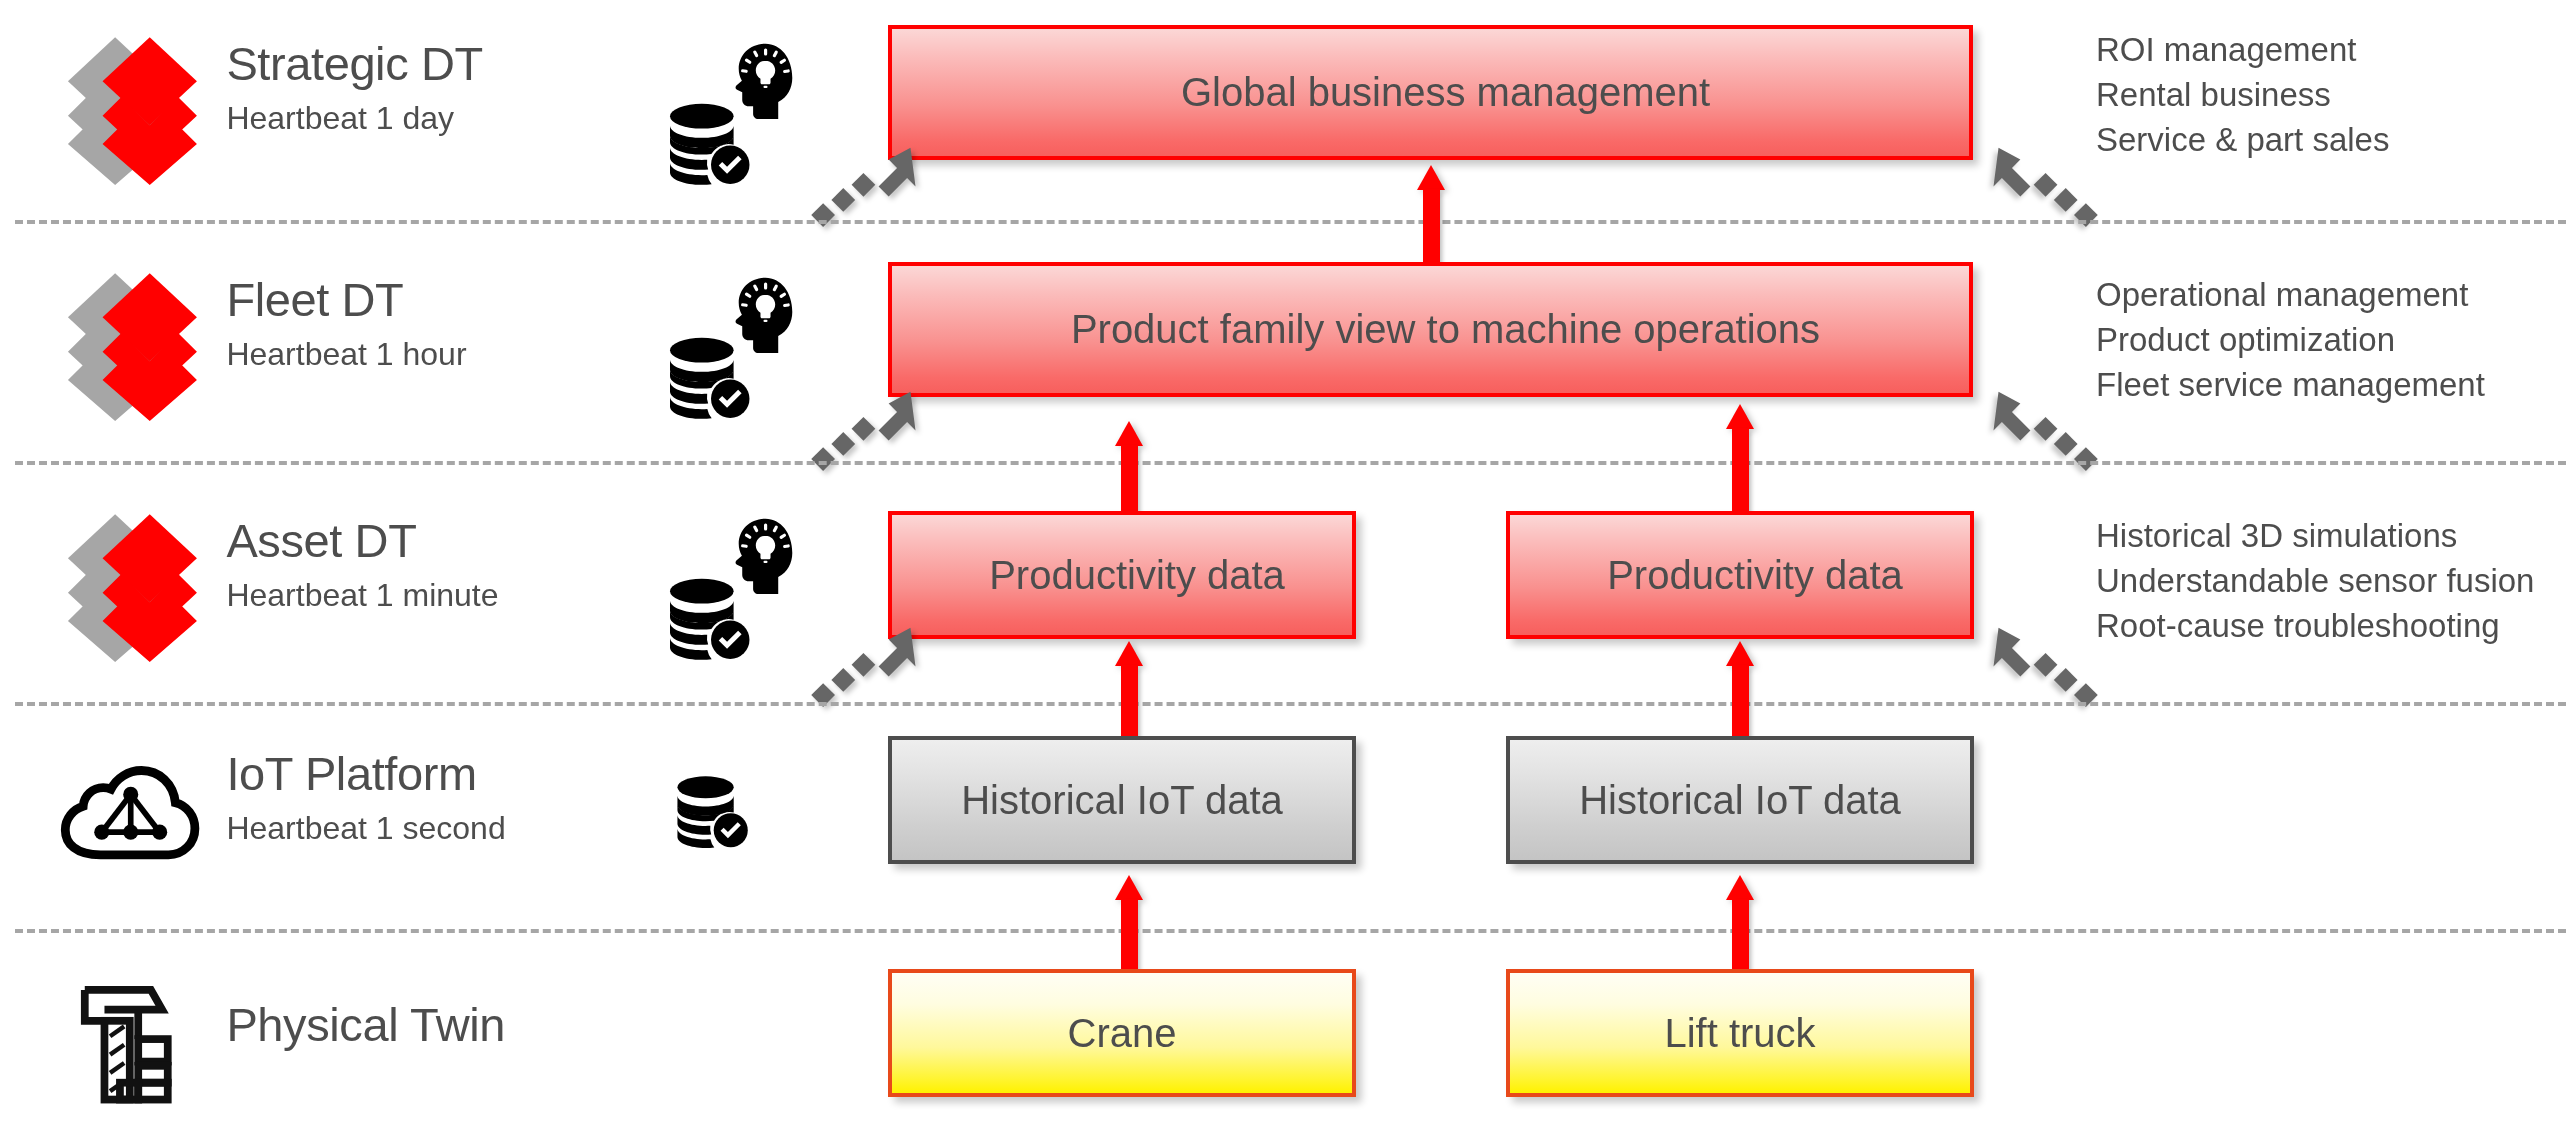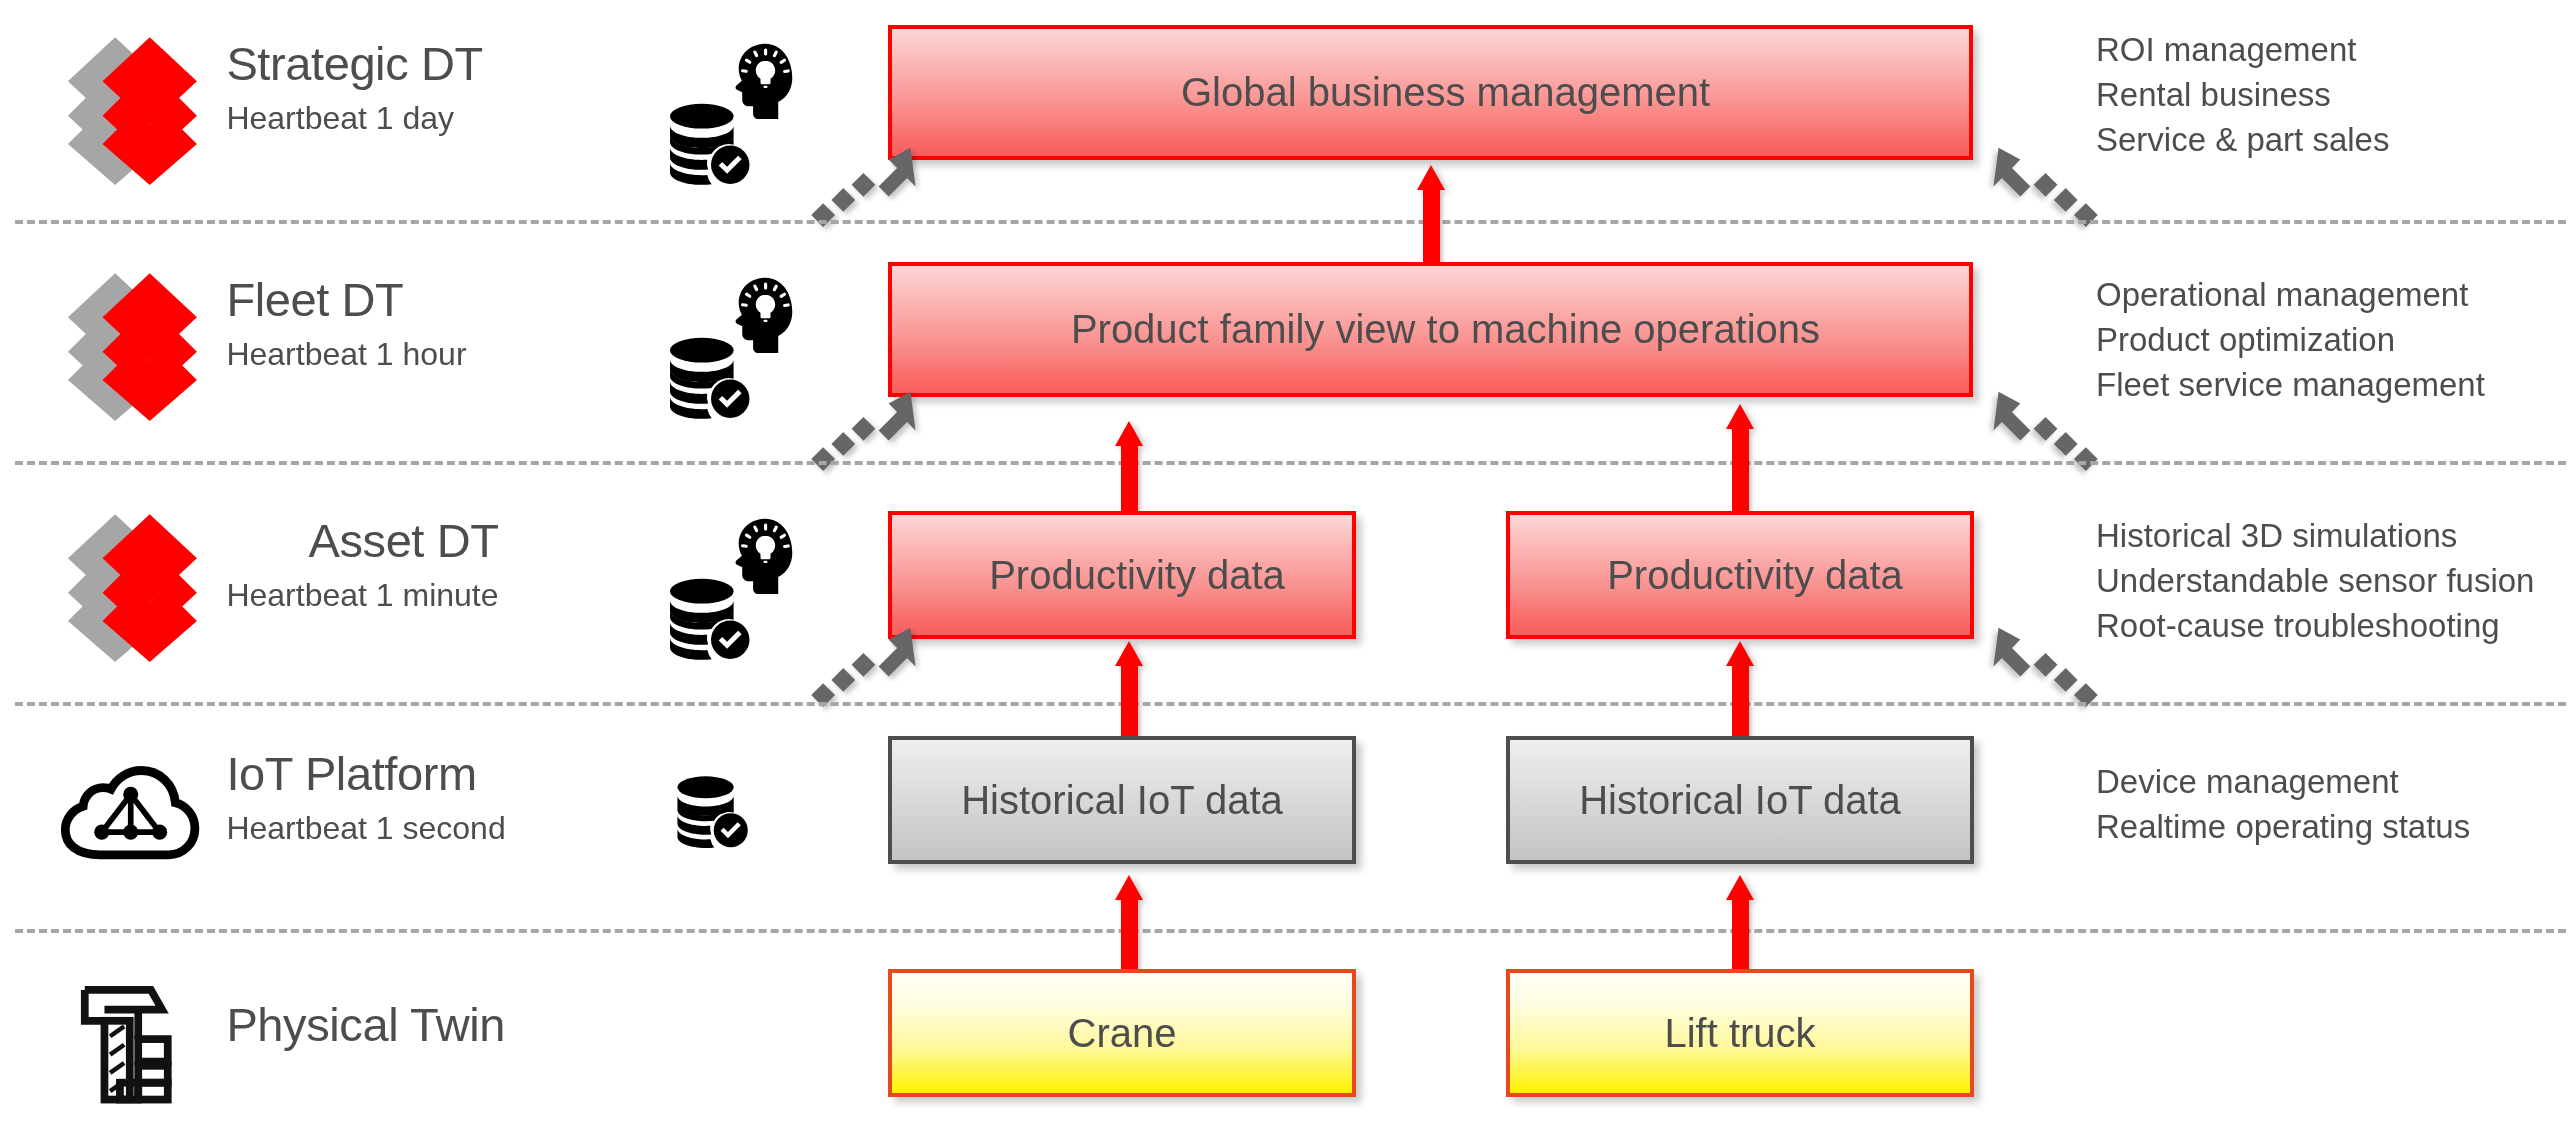--- a/index.html
+++ b/index.html
@@ -352,21 +352,21 @@
   <div class="head"></div>
   <div class="shaft" style="top:23.6px;height:86px;"></div>
 </div>
 <div class="red-arrow" style="left:1726px;top:404px;height:126px;">
   <div class="head"></div>
   <div class="shaft" style="top:23.6px;height:103px;"></div>
 </div>
 
 <div class="row" style="top:461px;height:236px;">
 
-  <div class="label-col" style="top:50px;text-align:right;">
+  <div class="label-col" style="top:50px;">
     <span class="layer-icon-wrap">
       <svg width="160" height="151" viewBox="0 0 100 96">
         <g fill="#a6a6a6">
           <polygon points="8,30 38,2 68,30 38,58"></polygon>
           <polygon points="8,52 20,40 38,58 56,40 68,52 38,80"></polygon>
           <polygon points="8,70 20,58 38,76 56,58 68,70 38,96"></polygon>
         </g>
         <g fill="#ff0000">
           <polygon points="30,30 60,2 90,30 60,58"></polygon>
           <polygon points="30,52 42,40 60,58 78,40 90,52 60,80"></polygon>
@@ -503,24 +503,20 @@
   </div>
 
   <div class="box box-gray" style="left:888px;top:44px;width:468px;height:128px;">
     <span>Historical IoT data</span>
   </div>
 
   <div class="box box-gray" style="left:1506px;top:44px;width:468px;height:128px;">
     <span>Historical IoT data</span>
   </div>
 
-  <div class="right-col" style="top:67px;">
-    <div class="right-line">Device management</div>
-    <div class="right-line">Realtime operating status</div>
-  </div>
 </div>
 
 <div class="divider" style="top:929px;"></div>
 
 <div class="red-arrow" style="left:1115px;top:875px;height:103px;">
   <div class="head"></div>
   <div class="shaft" style="top:23.6px;height:79px;"></div>
 </div>
 <div class="red-arrow" style="left:1726px;top:875px;height:103px;">
   <div class="head"></div>

